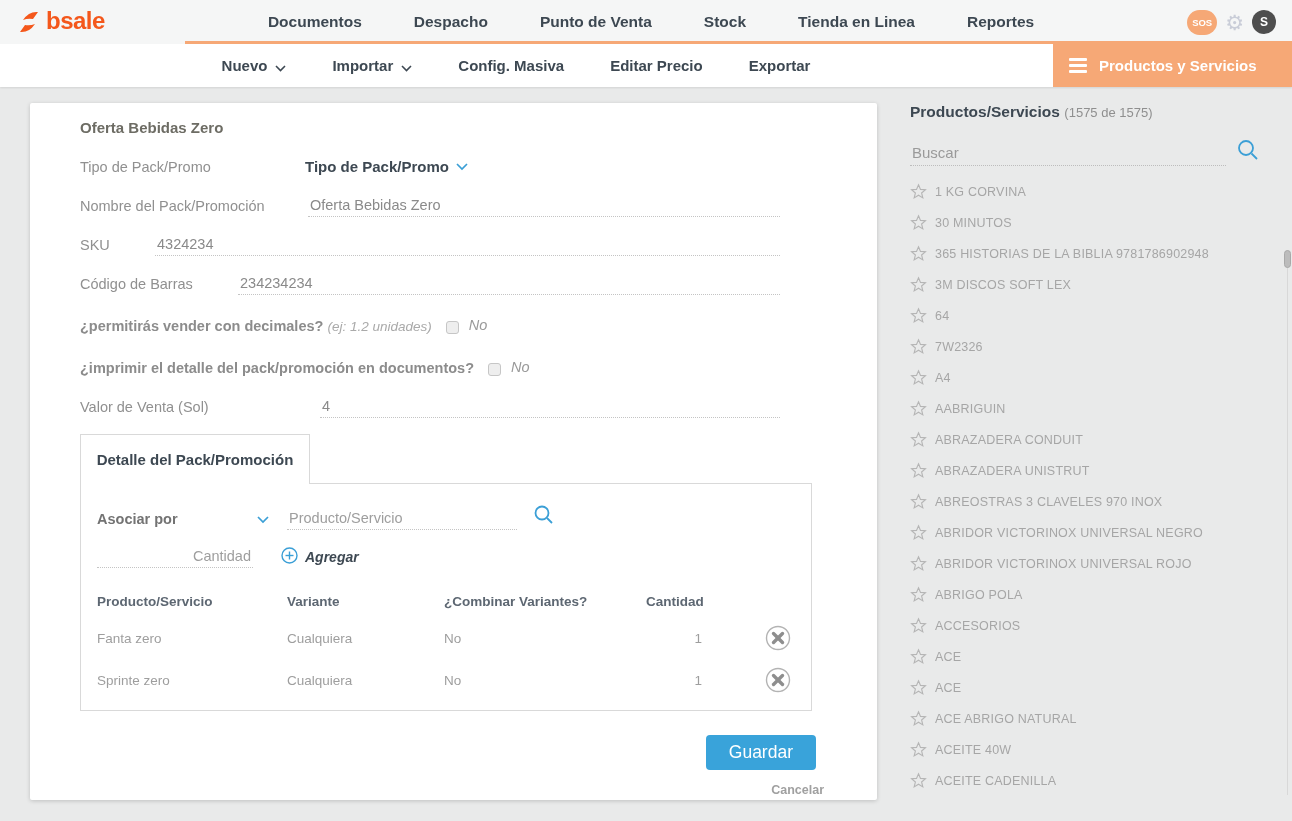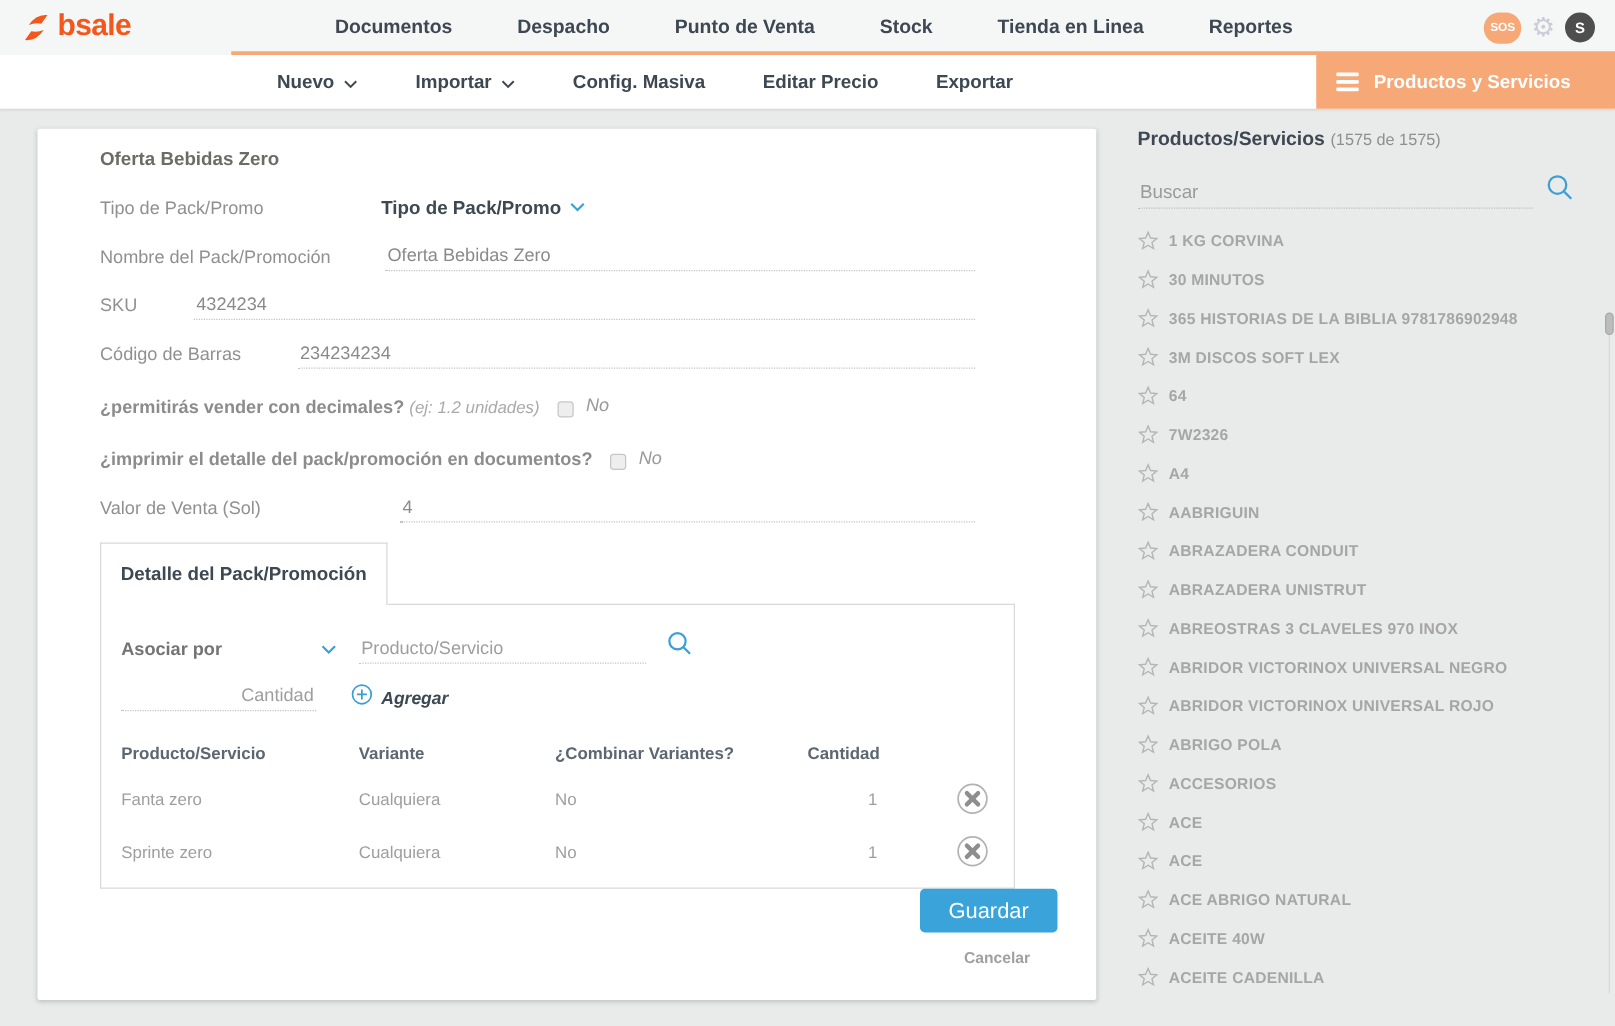--- a/index.html
+++ b/index.html
@@ -81,40 +81,40 @@
   .ptable { margin-top:26px; }
   .thead { display:flex; }
   .th { color:#5d6772; font-size:13.5px; font-weight:bold; }
   .c1 { width:190px; } .c2 { width:157px; } .c3 { width:202px; } .c4 { width:56px; }
   .trow { display:flex; align-items:center; margin-top:16px; }
   .td { color:#9e9e9e; font-size:13.5px; }
   .td.c4 { text-align:right; }
   .del-btn { margin-left:auto; margin-right:4px; cursor:pointer; width:26px; height:26px; flex:none; }
 
   
-  .actions { padding-right:31px; text-align:right; }
+  .actions { margin-top:24px; padding-right:61px; text-align:right; }
   .save-btn { background:#39a3da; color:#fff; border:none; border-radius:4px; padding:7px 23px;
               font-family:"Liberation Sans", sans-serif; font-size:17.5px; cursor:pointer; }
   .cancel { margin-top:13px; padding-right:53px; text-align:right;
             color:#a0a0a0; font-size:12.5px; font-weight:bold; }
   .cancel span { cursor:pointer; }
 
   
   .sidebar { position:absolute; left:910px; top:103px; width:376px; }
   .sb-title { font-size:15.5px; font-weight:bold; color:#3d4852; }
   .sb-count { font-size:13px; font-weight:normal; color:#8f8f8f; }
   .sb-search { margin-top:17px; display:flex; align-items:flex-end; }
   .sb-search-input { width:316px; border:none; outline:none; background:transparent;
                      border-bottom:1px dotted #bdbdbd; font-family:"Liberation Sans", sans-serif;
                      font-size:15px; color:#8a8a8a; padding:2px 2px 4px 2px; }
   .sb-search-input::placeholder { color:#9a9a9a; opacity:1; }
   .sb-search .srch { margin-left:10px; }
   .plist { margin-top:10px; }
   .plist-item { height:31px; display:flex; align-items:center; gap:8px; cursor:pointer; }
-  .plist-label { color:#a6a6a6; font-size:12.5px; font-weight:700; letter-spacing:0.2px; }
+  .plist-label { color:#a6a6a6; font-size:12.5px; font-weight:400; letter-spacing:0.2px; }
   .star { flex:none; display:flex; }
 
   
   .sb-scroll-track { position:absolute; left:1287px; top:250px; width:1px; height:545px; background:#d8d8d8; }
   .sb-scroll-thumb { position:absolute; left:1284px; top:250px; width:7px; height:18px;
                      border-radius:4px; background:#bcbcbc; border:1px solid #a9a9a9; cursor:pointer; }
 </style>
 </head>
 <body>
 

